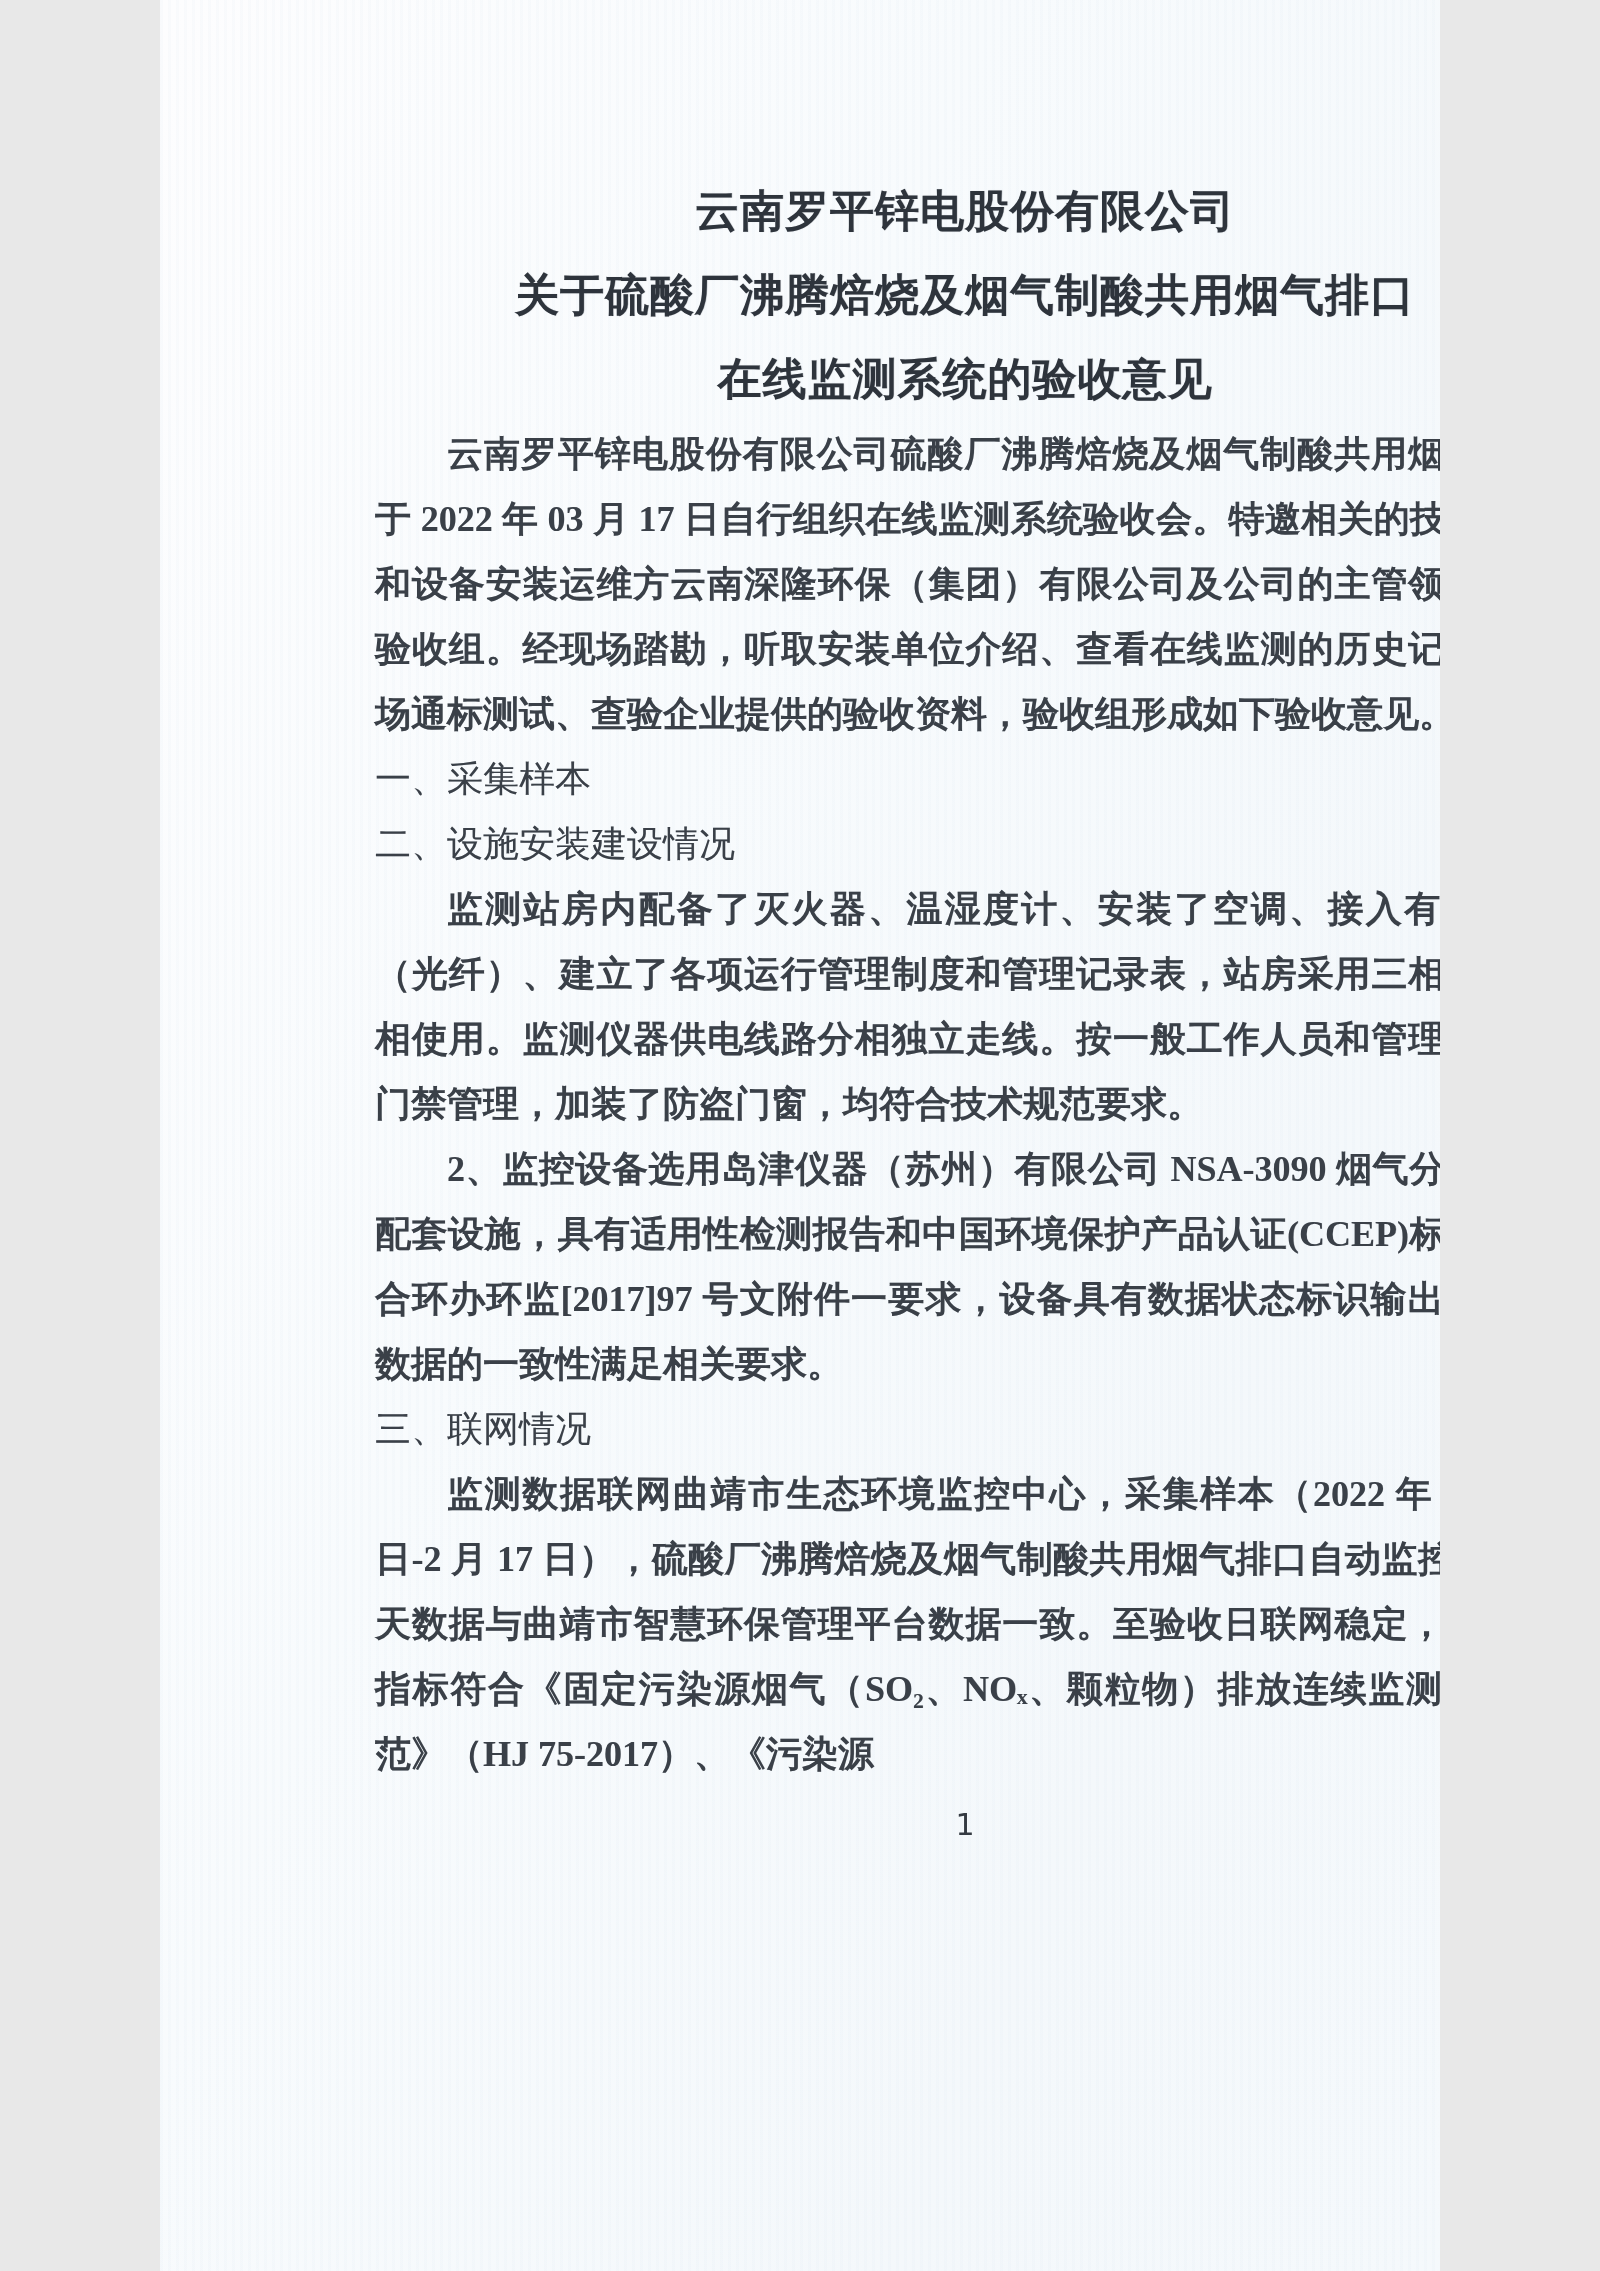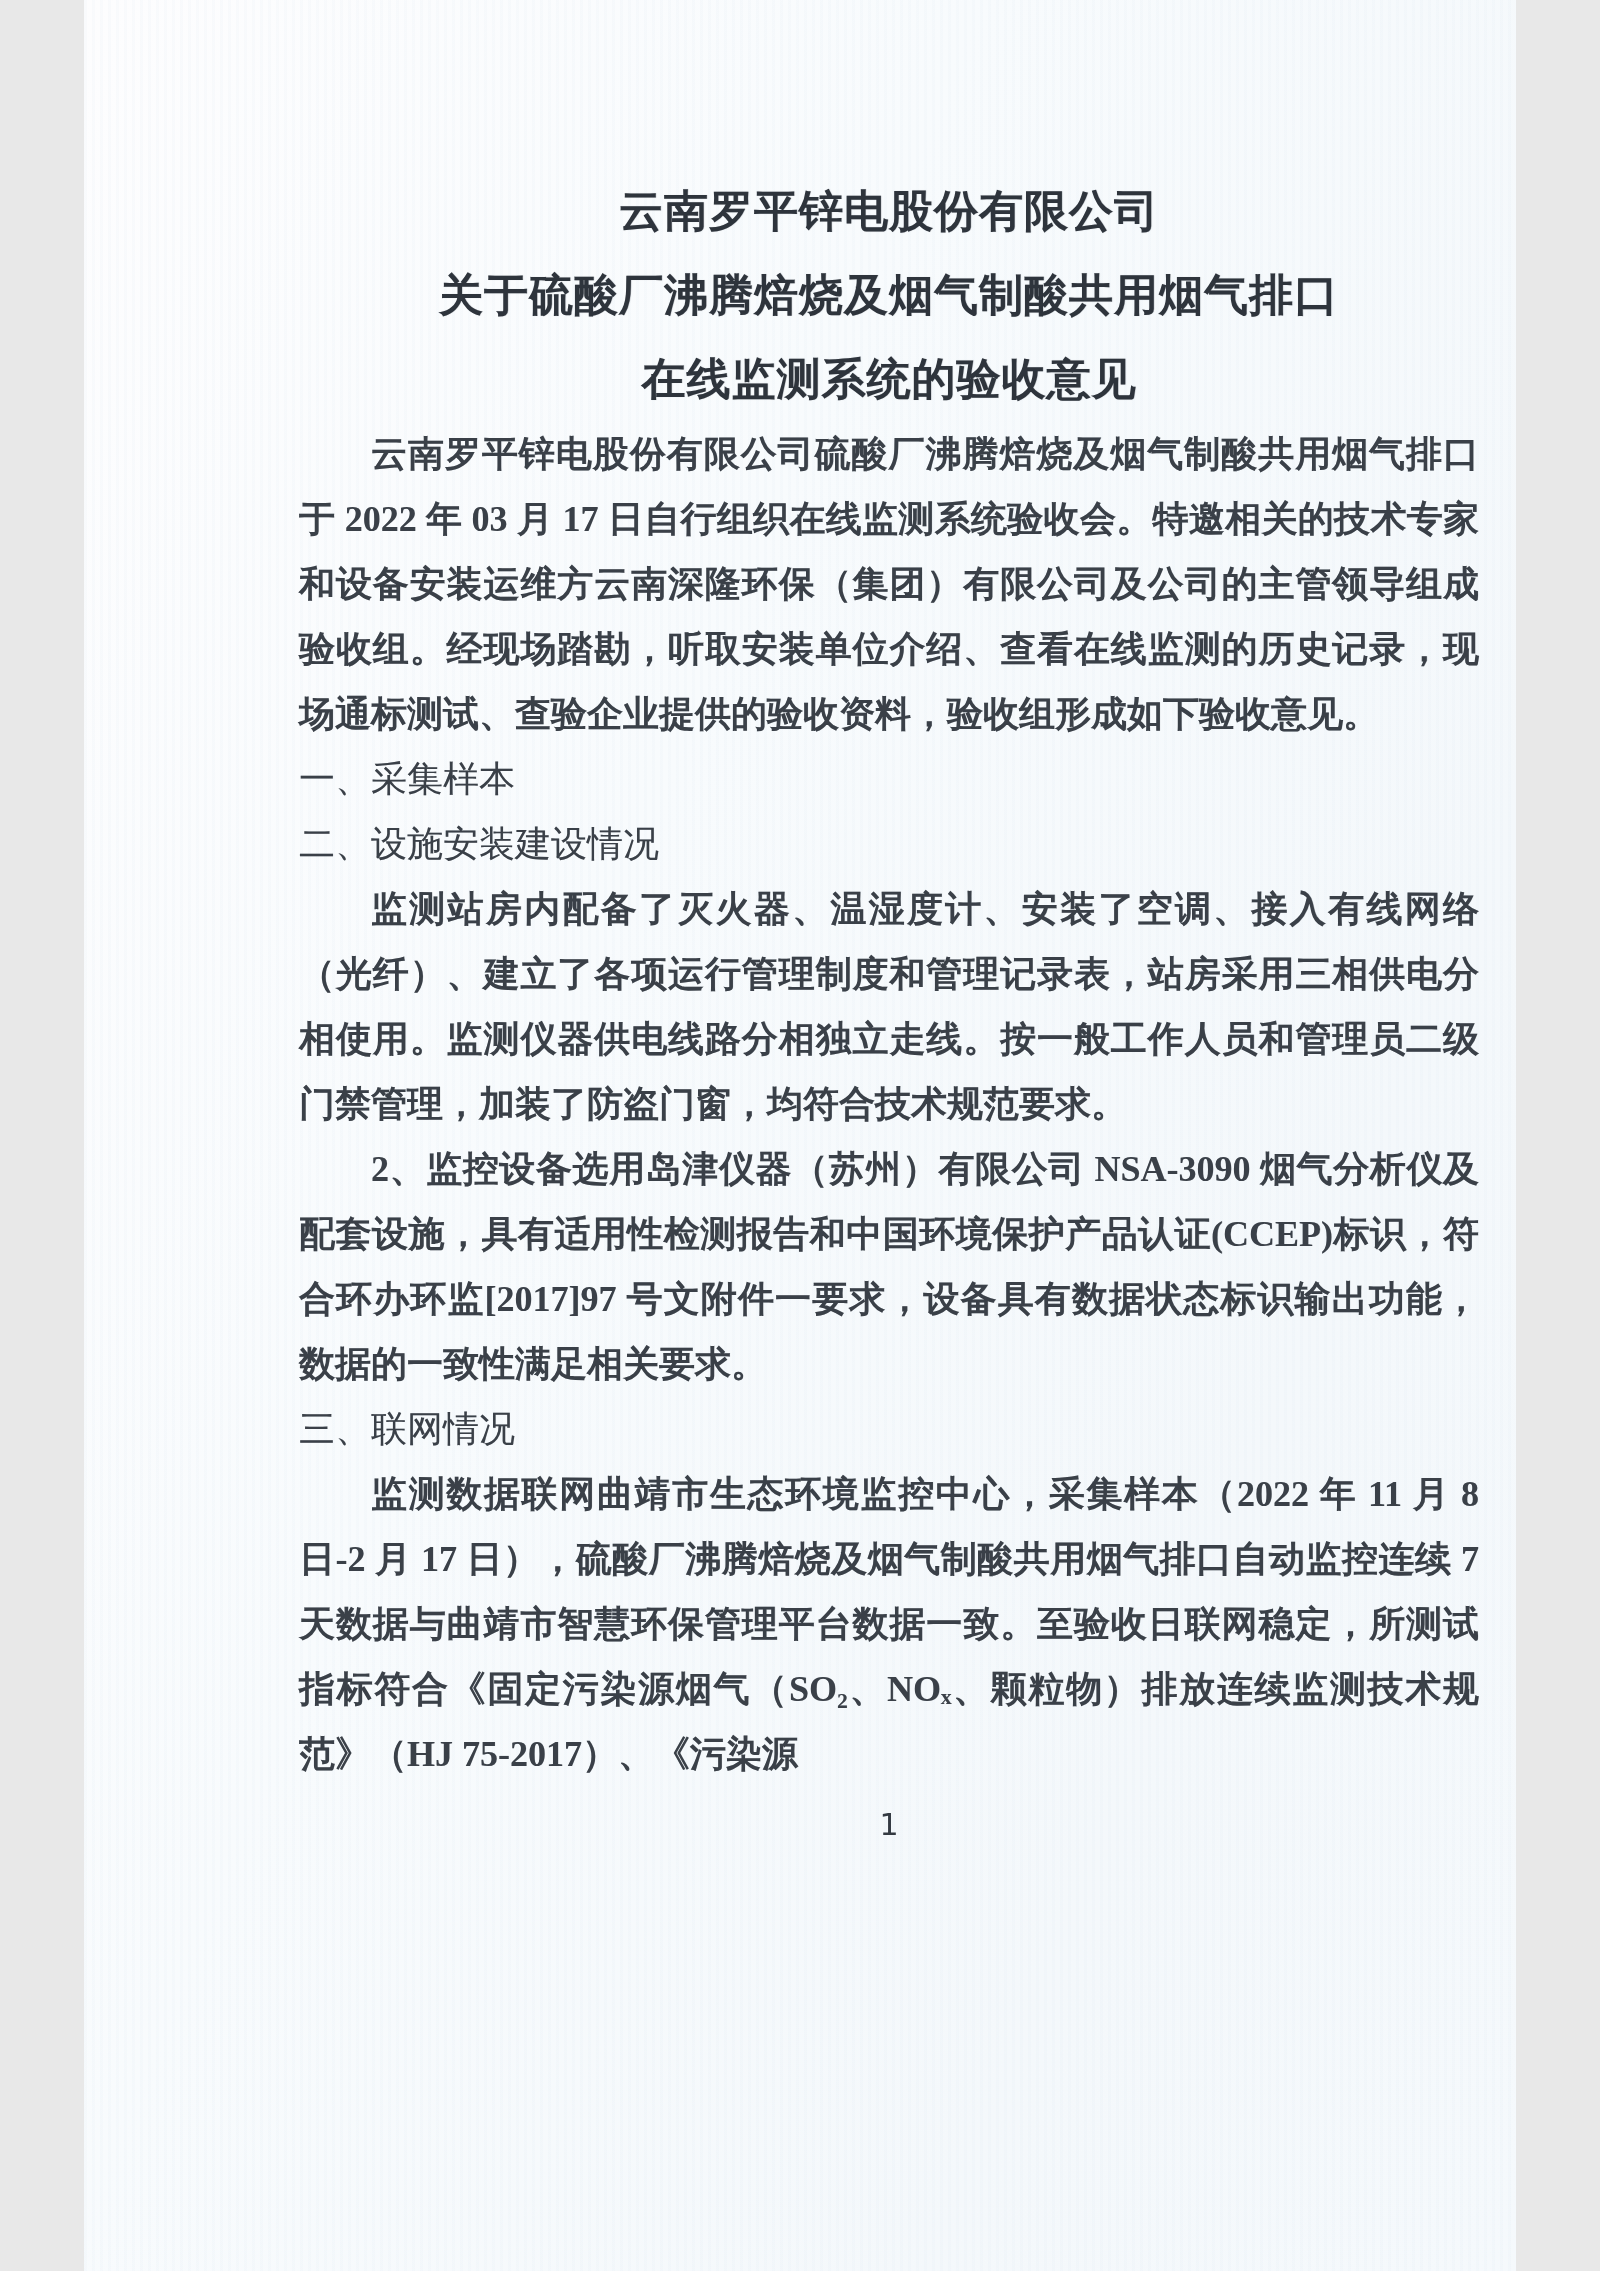--- a/index.html
+++ b/index.html
@@ -2,21 +2,21 @@
 <html><head>
 <meta charset="utf-8">
 <style>
   html, body {
     margin: 0;
     padding: 0;
     background: #e8e8e8;
   }
   .page {
     position: relative;
-    width: 1432px;
+    width: 1280px;
     height: 2271px;
     margin: 0 auto;
     overflow: hidden;
     background:
       repeating-linear-gradient(90deg, rgba(213,226,237,0.10) 0 3px, rgba(255,255,255,0) 3px 8px),
       linear-gradient(112deg, #fdfdfe 0%, #f8fbfd 38%, #f4f8fb 75%, #f5f9fc 100%);
     font-family: "Liberation Serif", "DejaVu Serif", serif;
     color: #3a4048;
   }
   .content {

